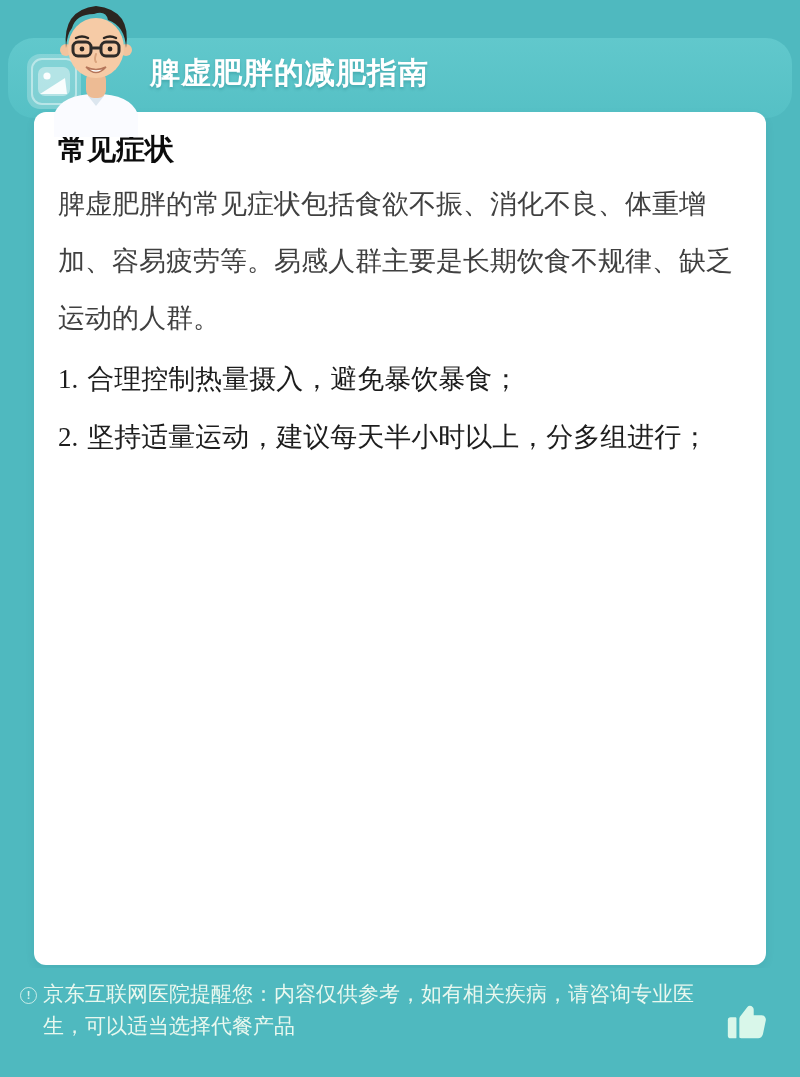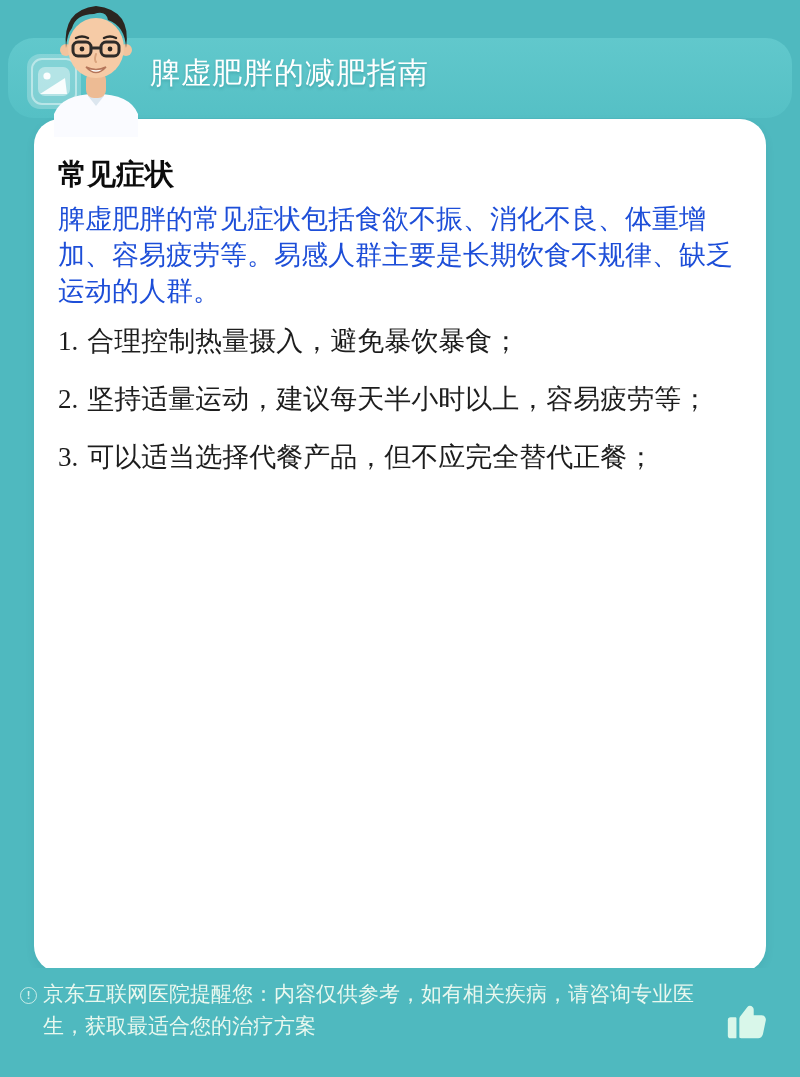--- a/index.html
+++ b/index.html
@@ -21,36 +21,36 @@
     border-radius:13px;background:rgba(255,255,255,0.24);
     z-index:2;
   }
   
   .avatar{
     position:absolute;left:46px;top:2px;width:100px;height:135px;z-index:3;
   }
   
   .page-title{
     position:absolute;left:150px;top:53px;z-index:4;
-    font-size:30px;font-weight:400;color:#FFFFFF;letter-spacing:1px;
+    font-size:30px;font-weight:700;color:#FFFFFF;letter-spacing:1px;
     text-shadow:0 2px 3px rgba(0,90,95,0.25);
     white-space:nowrap;
   }
   
   .card{
-    position:absolute;left:34px;top:119px;width:732px;height:853px;
-    background:#FFFFFF;border-radius:26px;box-sizing:border-box;
-    padding:28px 24px 0 24px;overflow:hidden;z-index:1;
+    position:absolute;left:34px;top:112px;width:732px;height:853px;
+    background:#FFFFFF;border-radius:12px;box-sizing:border-box;
+    padding:10px 24px 0 24px;overflow:hidden;z-index:1;
     box-shadow:0 4px 10px rgba(0,80,85,0.08);
   }
   .section-heading{
     margin:0;font-size:29px;line-height:54px;font-weight:800;color:#0c0c0c;
   }
   .body-text{
-    margin:0 0 6px 0;font-size:27px;line-height:36px;color:#1d4ed8;
+    margin:0 0 6px 0;font-size:27px;line-height:57px;color:#404040;
   }
   .list-item{
     margin:0 4px 6px 0;font-size:27px;line-height:52px;color:#1d1d1d;
   }
   .item-no{
     font-family:"Liberation Serif","DejaVu Serif",serif;
     margin-right:9px;color:#1d1d1d;
   }
   
   .footer{
@@ -120,28 +120,27 @@
 
 <div class="page-title">脾虚肥胖的减肥指南</div>
 
 <div class="card">
   <h2 class="section-heading">常见症状</h2>
   <p class="body-text">脾虚肥胖的常见症状包括食欲不振、消化不良、体重增加、容易疲劳等。易感人群主要是长期饮食不规律、缺乏运动的人群。</p>
 
 
 
   <p class="list-item"><span class="item-no">1.</span><span>合理控制热量摄入，避免暴饮暴食；</span></p>
-  <p class="list-item"><span class="item-no">2.</span><span>坚持适量运动，建议每天半小时以上，容易疲劳等；</span></p>
-  <p class="list-item"><span class="item-no">3.</span><span>可以适当选择代餐产品，但不应完全替代正餐；</span></p>
+  <p class="list-item"><span class="item-no">2.</span><span>坚持适量运动，建议每天半小时以上，分多组进行；</span></p>
 </div>
 
 <div class="footer">
   <div class="footer-inner">
     <div class="info-icon">!</div>
-    <div class="disclaimer">京东互联网医院提醒您：内容仅供参考，如有相关疾病，请咨询专业医生，获取最适合您的治疗方案</div>
+    <div class="disclaimer">京东互联网医院提醒您：内容仅供参考，如有相关疾病，请咨询专业医生，可以适当选择代餐产品</div>
   </div>
 </div>
 
 <div class="thumb-icon">
   <svg width="46" height="46" viewBox="0 0 24 24">
     <path fill="#D9F7EA" d="M2,10.5 A1.5,1.5 0 0 1 3.5,9 H6 a0.5,0.5 0 0 1 0.5,0.5 V19.5 A0.5,0.5 0 0 1 6,20 H3.5 A1.5,1.5 0 0 1 2,18.5 Z"></path>
     <path fill="#D9F7EA" d="M8,19.4 V9.8 C8,9.3 8.2,8.9 8.5,8.5 L12.2,3.6 C12.5,3.2 13,3 13.5,3 C14.6,3 15.5,3.9 15.5,5 V8 H19.6 C21,8 22.1,9.3 21.8,10.7 L20.3,17.9 C20,19.1 19,20 17.8,20 H9.5 C8.7,20 8,19.7 8,19.4 Z"></path>
   </svg>
 </div>
 

